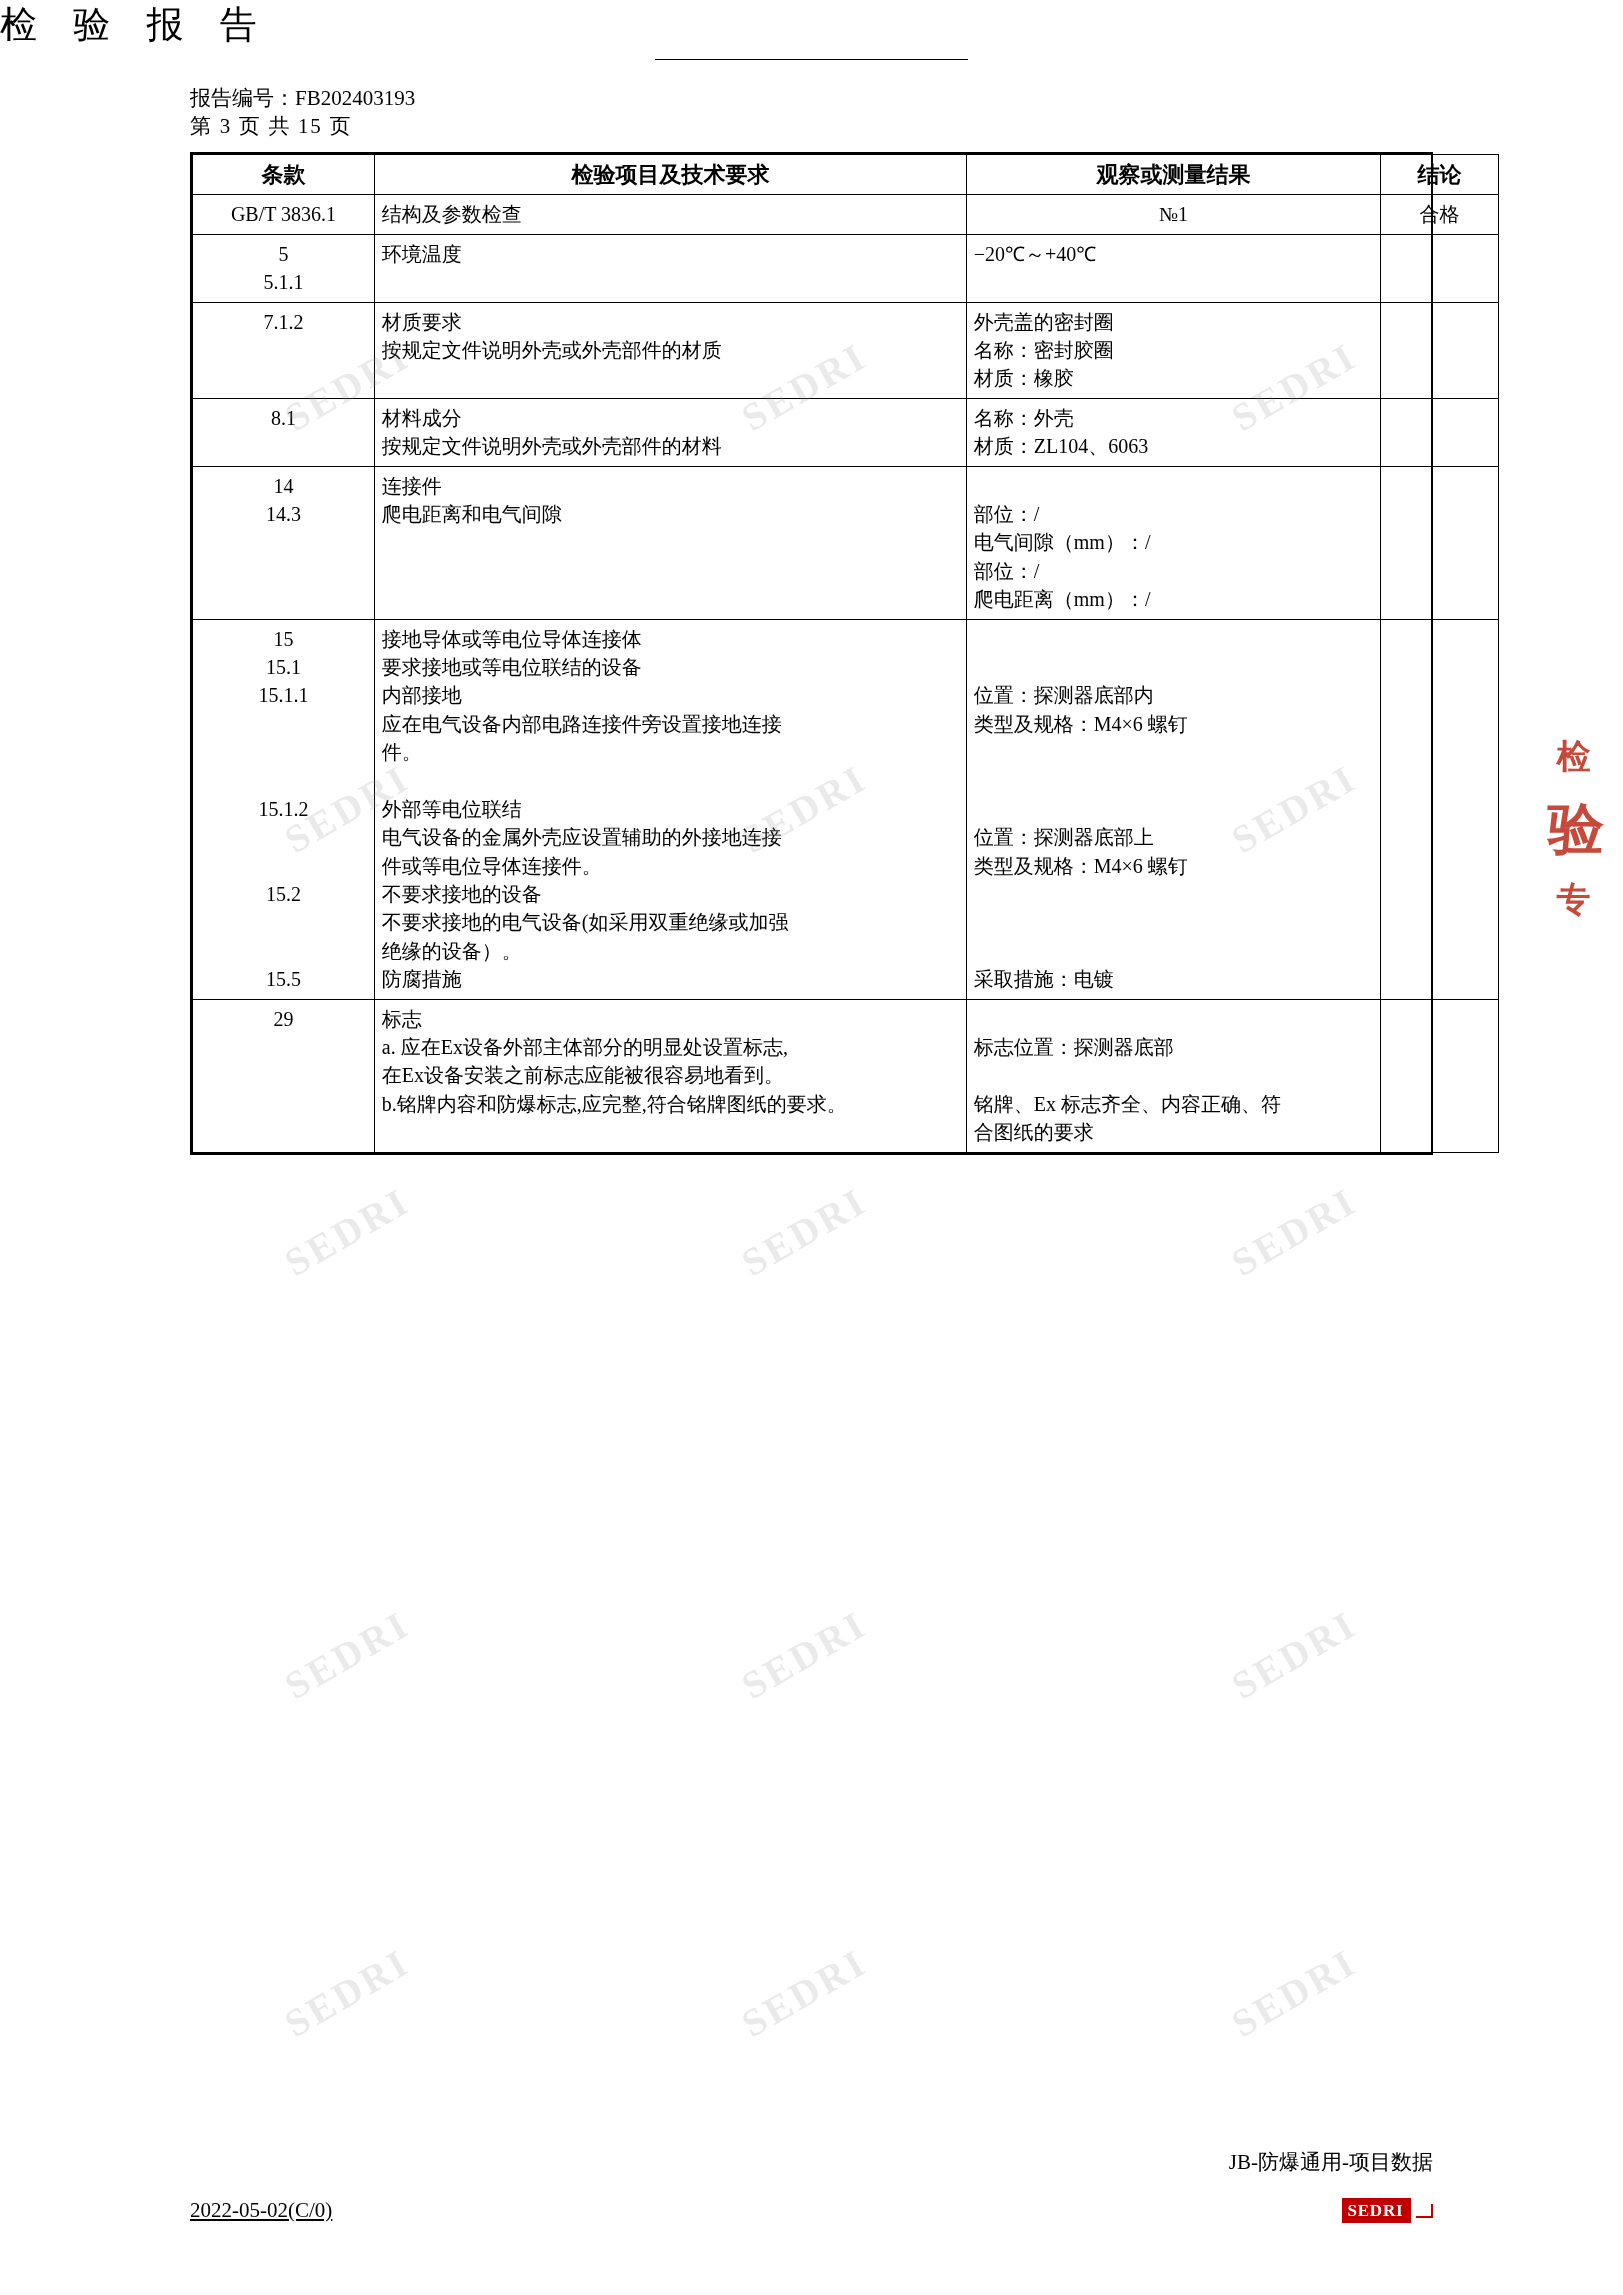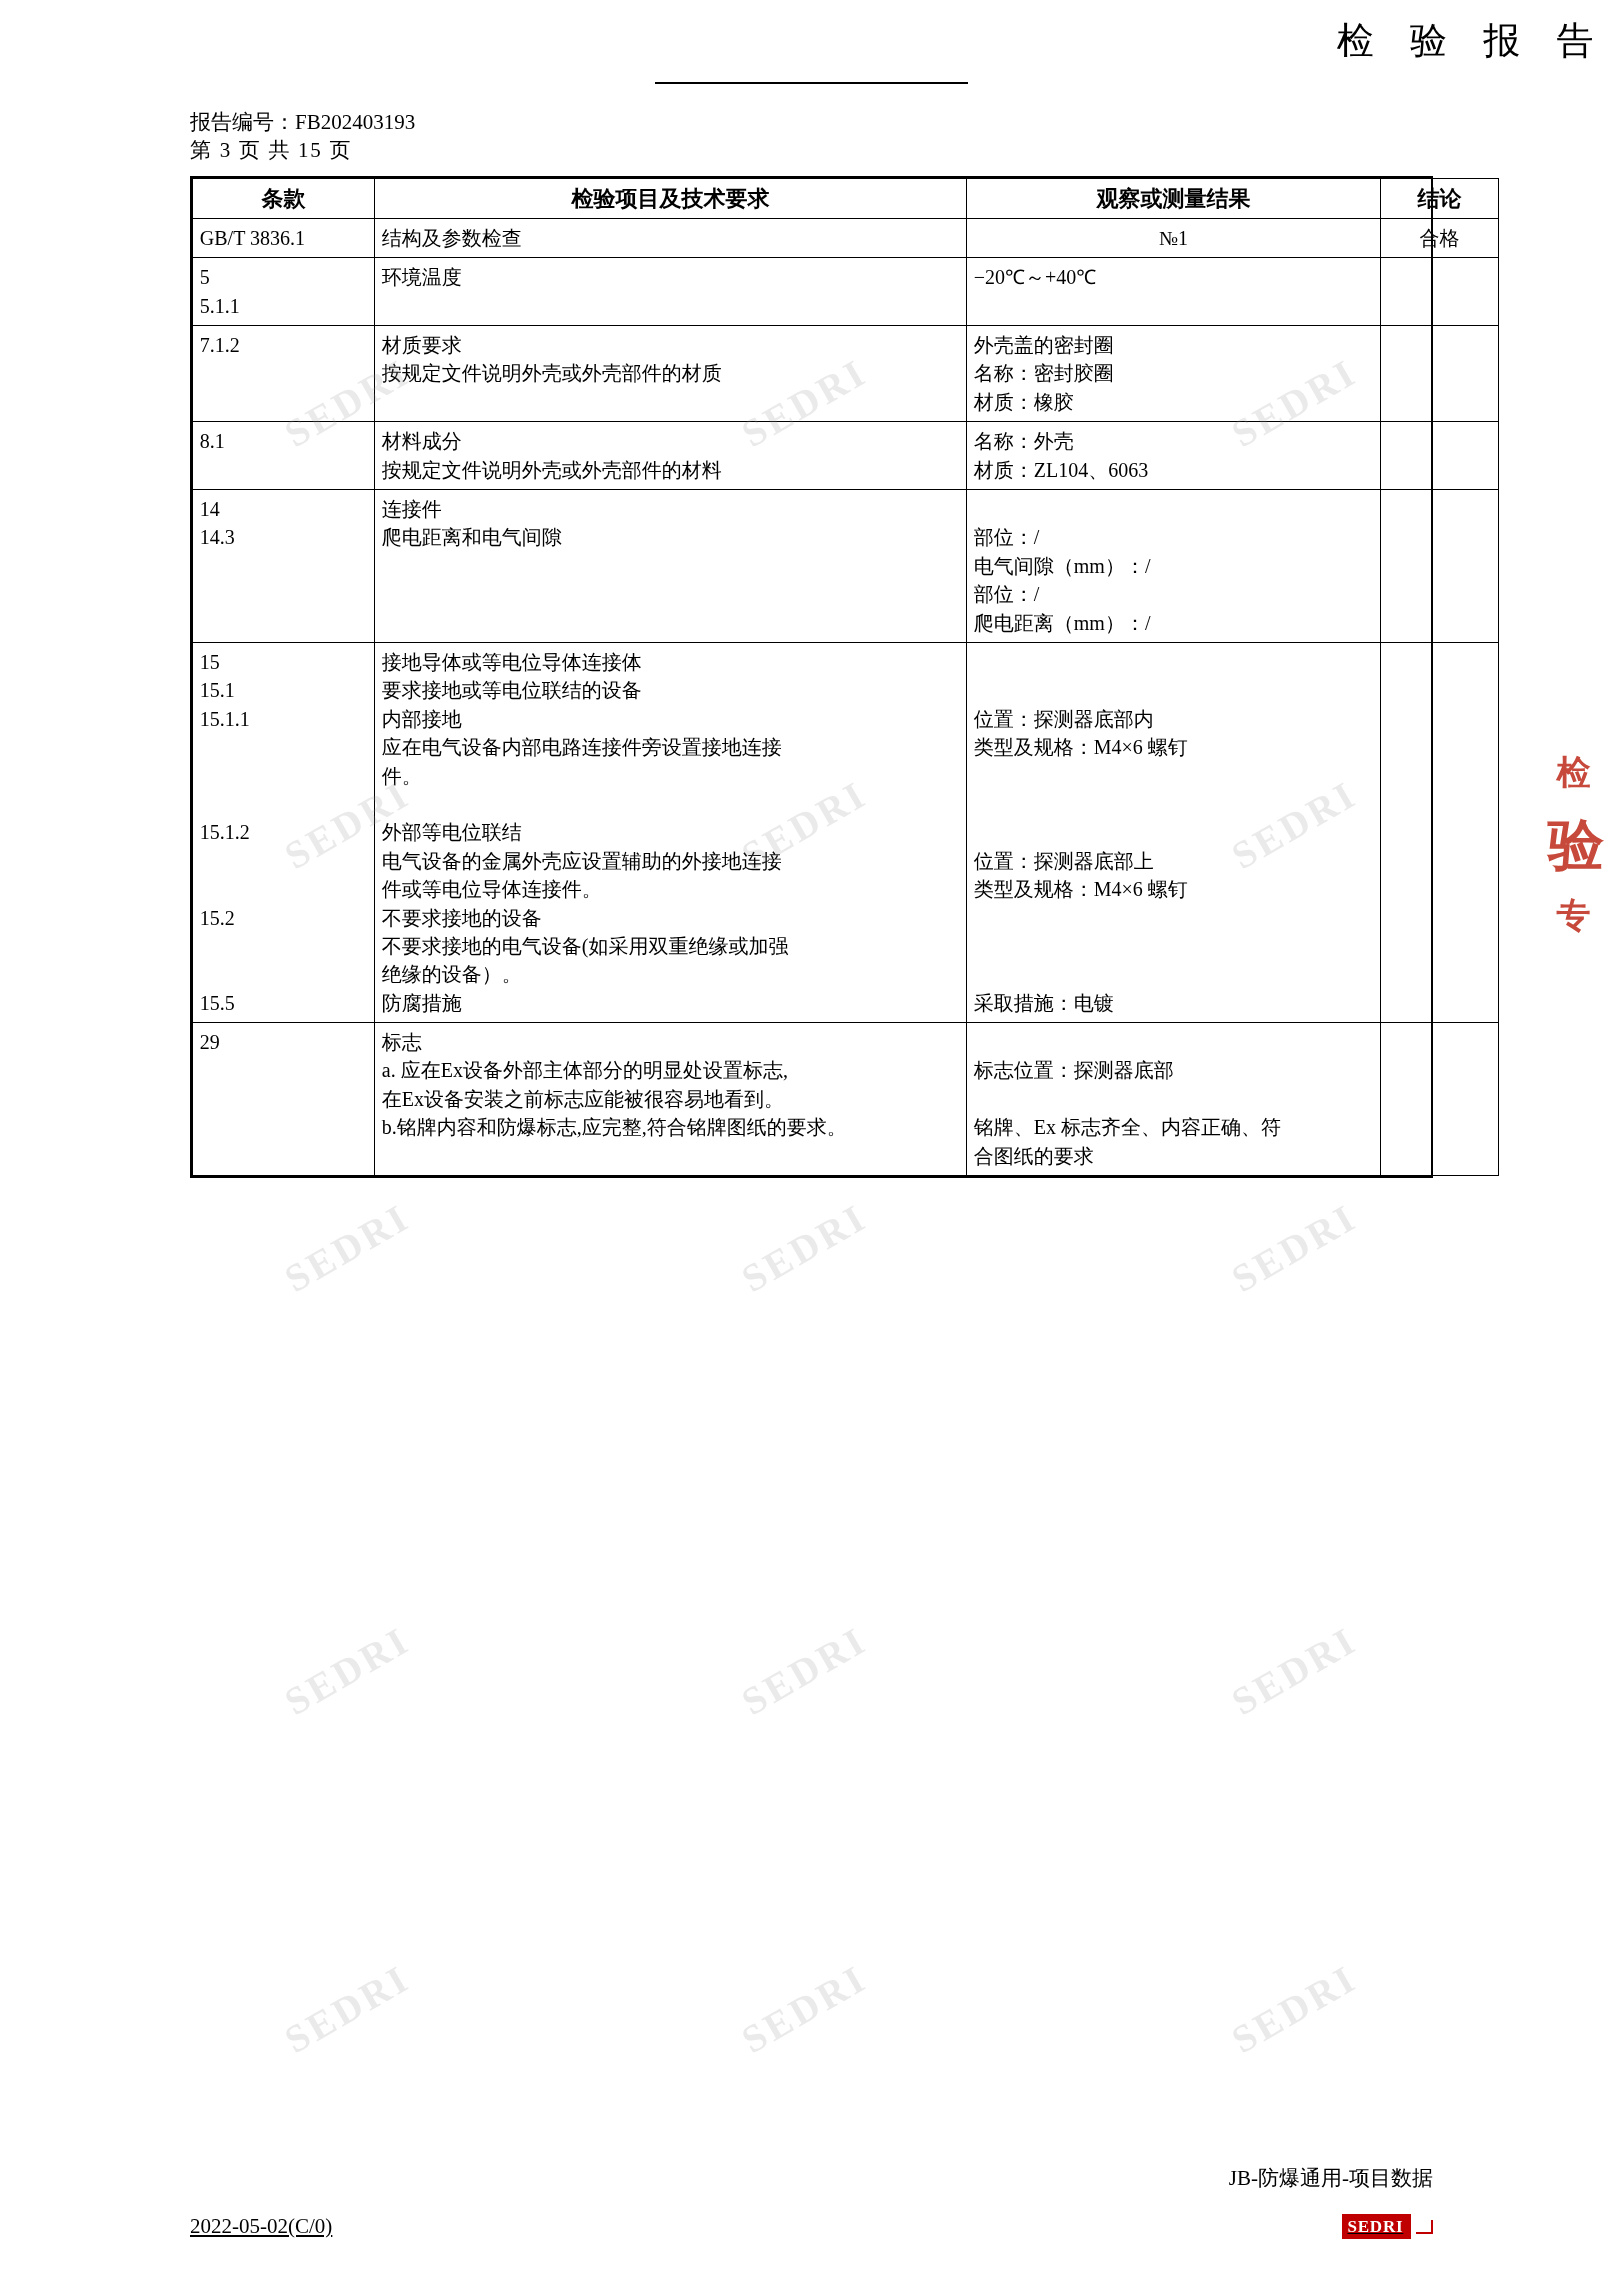--- a/index.html
+++ b/index.html
@@ -17,25 +17,25 @@
   }
   .page {
     position: relative;
     width: 1623px;
     height: 2295px;
     box-sizing: border-box;
     padding: 0;
   }
   
   .doc-title {
-    text-align: right;
+    text-align: left;
     font-size: 37px;
     letter-spacing: 13.5px;
     font-weight: normal;
-    margin: 16px;
+    margin: 0;
     font-family: "Liberation Serif", serif;
   }
   .title-underline {
     width: 313px;
     height: 1.7px;
     background: #000;
     margin: 8.5px auto 0 auto;
   }
   .header-row {
     display: flex;
@@ -76,20 +76,21 @@
     font-size: 22px;
     padding: 4px 5px;
     vertical-align: middle;
   }
   .col-clause { width: 182px; }
   .col-item   { width: 592px; }
   .col-result { width: 414px; }
   .col-concl  { width: 118px; }
 
   td.clause {
+    text-align: center;
     white-space: pre-line;
     line-height: 1.55;
   }
   td.item {
     text-align: left;
     white-space: pre-line;
   }
   td.result {
     text-align: left;
     white-space: pre-line;

